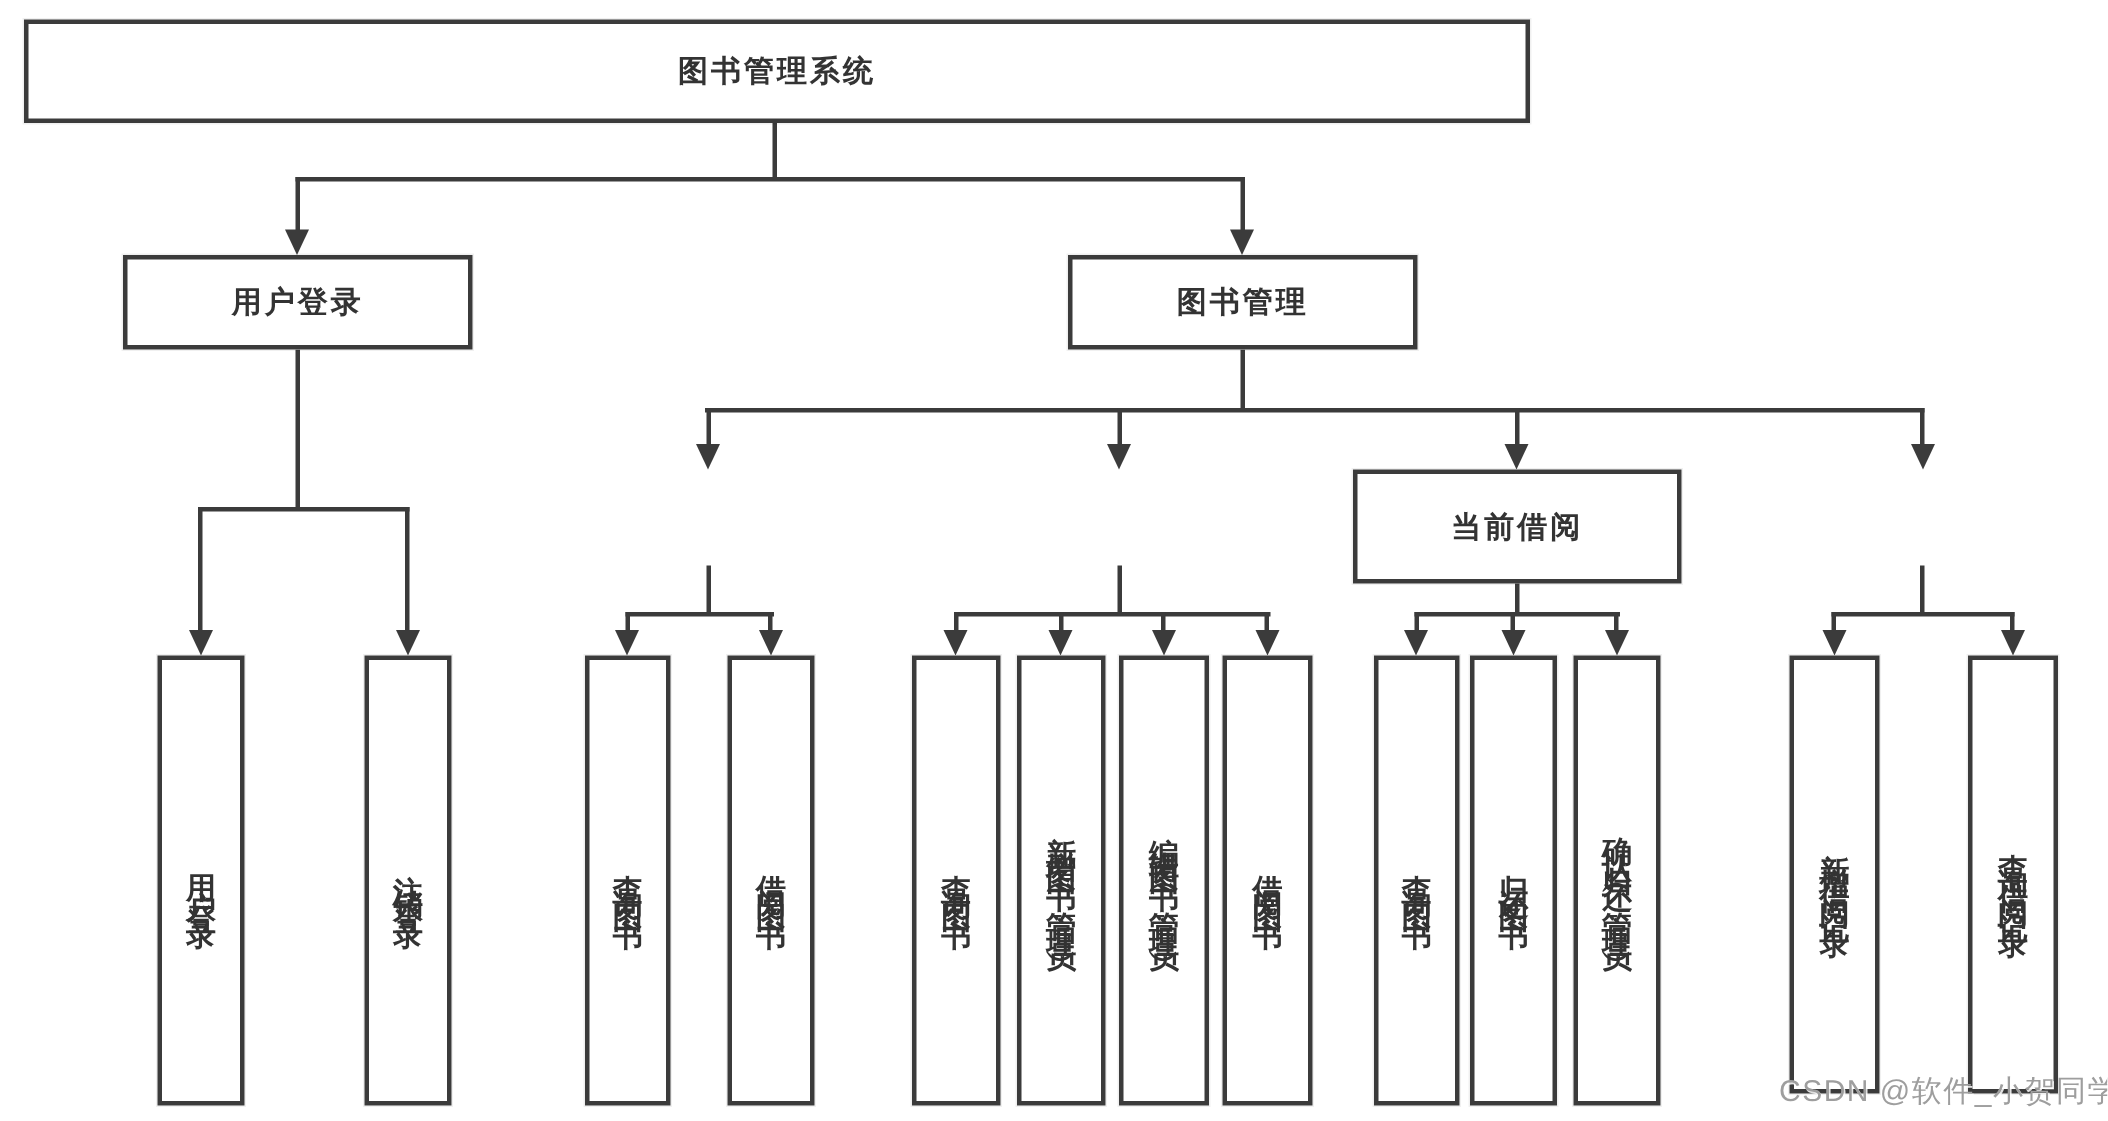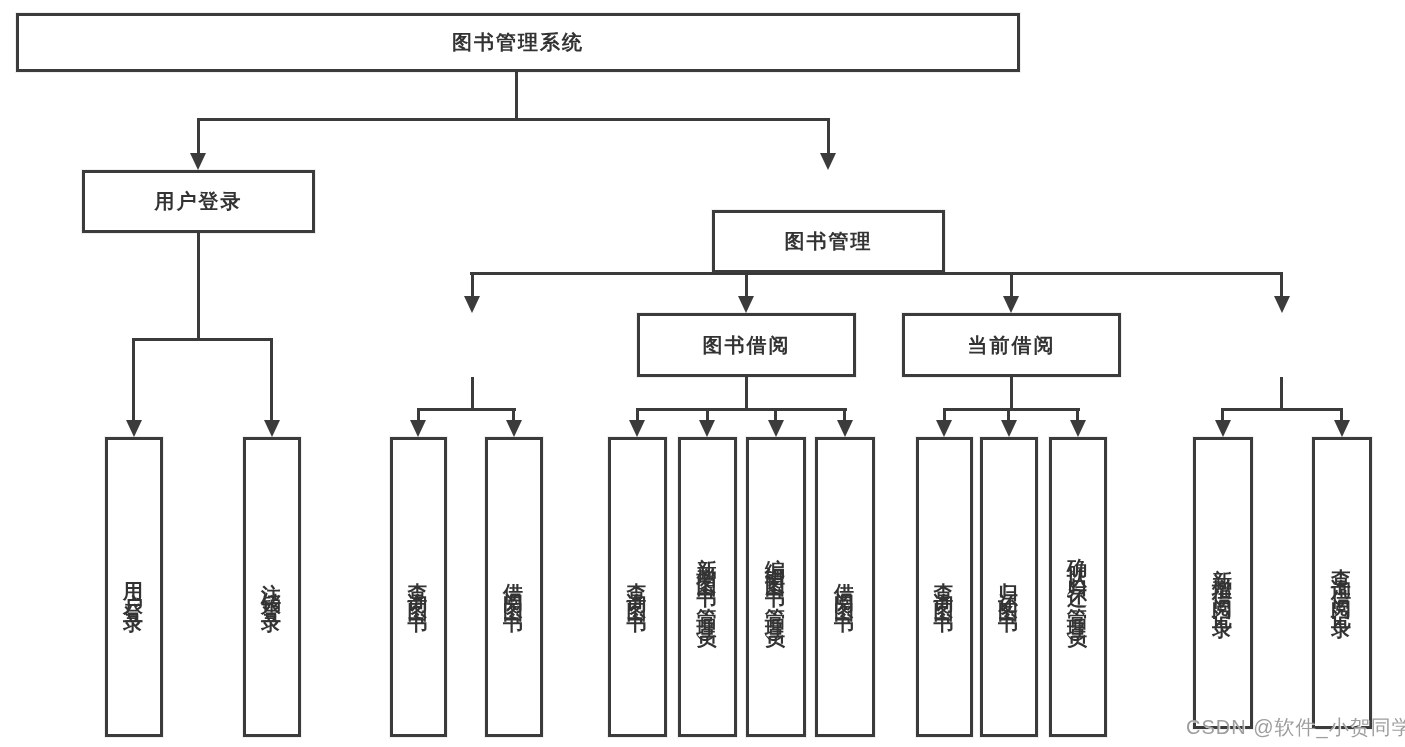--- a/index.html
+++ b/index.html
@@ -114,27 +114,26 @@
   <div class="vline" style="left:1076px;top:408px;height:16px;"></div>
   <div class="arrow" style="left:1070px;top:420px;"></div>
 
   <div class="vline" style="left:1280px;top:377px;height:31px;"></div>
   <div class="hline" style="left:1221px;top:408px;width:122px;"></div>
   <div class="vline" style="left:1221px;top:408px;height:16px;"></div>
   <div class="arrow" style="left:1215px;top:420px;"></div>
   <div class="vline" style="left:1340px;top:408px;height:16px;"></div>
   <div class="arrow" style="left:1334px;top:420px;"></div>
 
-  <div class="hbox" style="left:16px;top:13px;width:1004px;height:59px;">图书管理系统</div>
+  <div class="hbox" style="left:16px;top:13px;width:1004px;height:69px;">图书管理系统</div>
 
   <div class="hbox" style="left:82px;top:170px;width:233px;height:63px;">用户登录</div>
-  <div class="hbox" style="left:712px;top:170px;width:233px;height:63px;margin-top:40px;">图书管理</div>
+  <div class="hbox" style="left:712px;top:170px;width:233px;height:63px;">图书管理</div>
 
-  <div class="hbox" style="left:637px;top:313px;width:219px;height:64px;">图书借阅</div>
-  <div class="hbox" style="left:902px;top:313px;width:219px;height:64px;">当前借阅</div>
+  <div class="hbox" style="left:902px;top:313px;width:219px;height:76px;">当前借阅</div>
 
   <div class="vbox" style="left:105px;top:437px;width:58px;height:300px;">用户登录</div>
   <div class="vbox" style="left:243px;top:437px;width:58px;height:300px;">注销登录</div>
 
   <div class="vbox" style="left:390px;top:437px;width:57px;height:300px;">查询图书</div>
   <div class="vbox" style="left:485px;top:437px;width:58px;height:300px;">借阅图书</div>
 
   <div class="vbox" style="left:608px;top:437px;width:59px;height:300px;">查询图书</div>
   <div class="vbox" style="left:678px;top:437px;width:59px;height:300px;">新增图书（管理员）</div>
   <div class="vbox" style="left:746px;top:437px;width:60px;height:300px;">编辑图书（管理员）</div>

